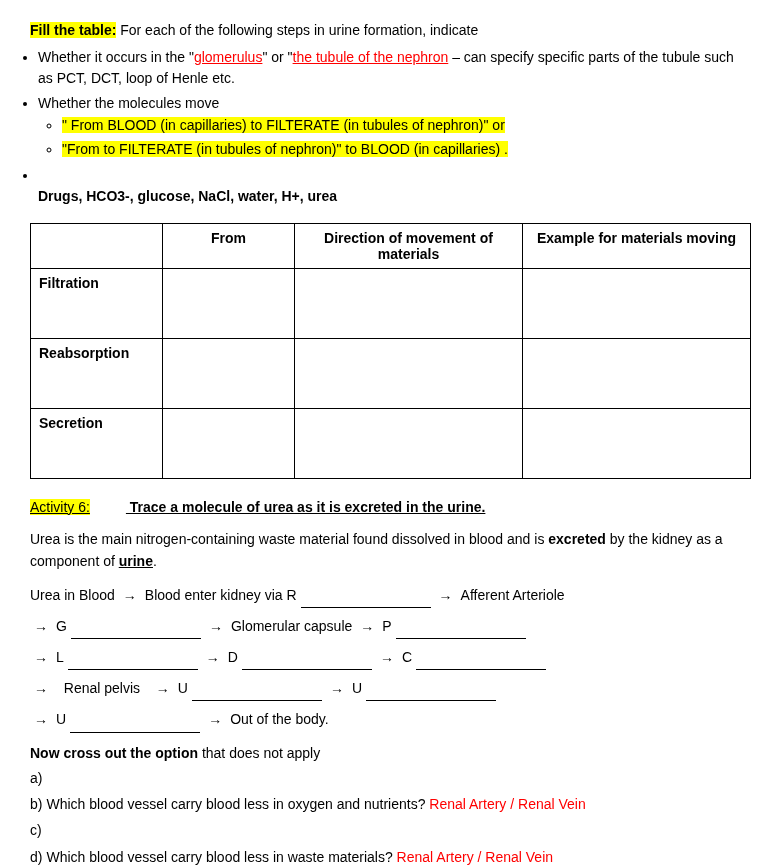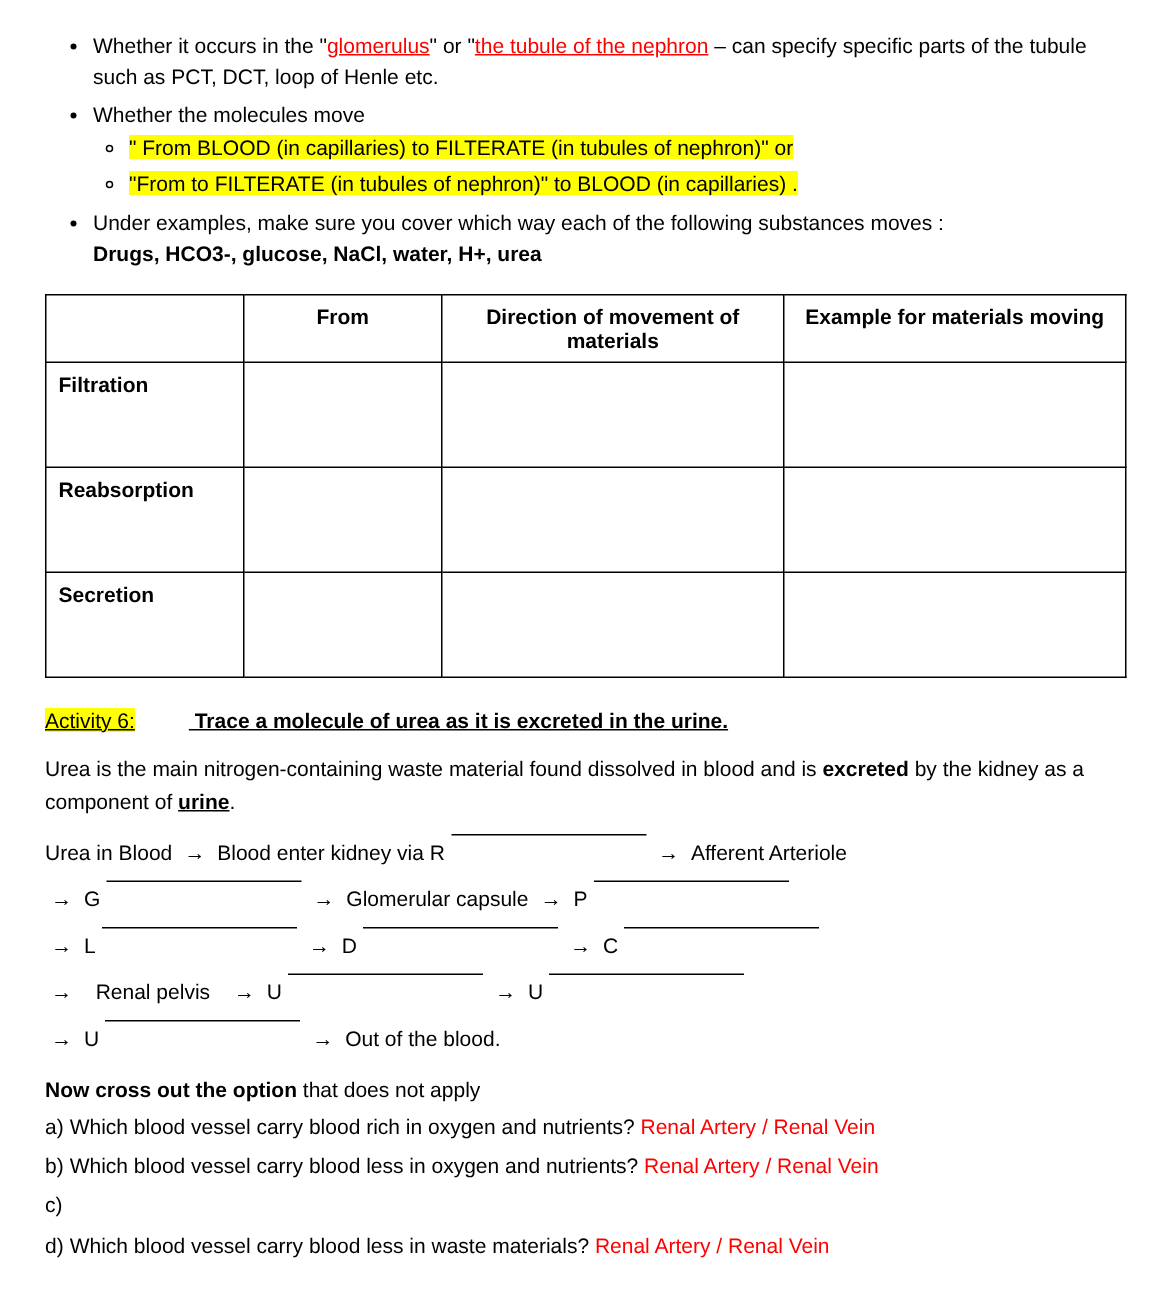--- a/index.html
+++ b/index.html
@@ -11,21 +11,21 @@
       padding: 20px 30px;
       width: 781px;
       min-height: 867px;
     }
     .instructions { margin-bottom: 12px; }
     .instructions p { margin-bottom: 6px; line-height: 1.5; }
     .highlight-yellow { background-color: #FFFF00; font-weight: bold; }
     .highlight-yellow-text { background-color: #FFFF00; }
     .underline-red { text-decoration: underline; color: red; }
     .underline-text { text-decoration: underline; }
-    ul { margin-left: 32px; margin-bottom: 6px; }
+    ul { margin-left: 8px; margin-bottom: 6px; }
     ul li { margin-bottom: 4px; line-height: 1.5; }
     .sub-list { list-style-type: circle; margin-left: 24px; margin-bottom: 4px; }
     .sub-list li { margin-bottom: 2px; line-height: 1.6; }
 
     
     .fill-table {
       width: 100%;
       border-collapse: collapse;
       margin: 16px 0;
     }
@@ -48,46 +48,49 @@
     .fill-table td.example-col { width: 190px; height: 70px; }
 
     
     .activity-title { margin: 18px 0 10px 0; line-height: 1.5; }
     .activity-title .act-label { background-color: #FFFF00; font-weight: normal; text-decoration: underline; }
     .activity-title .act-rest { font-weight: bold; text-decoration: underline; padding-left: 36px; }
 
     .activity-body { margin-bottom: 10px; line-height: 1.6; }
 
     
-    .flow-line { display: flex; align-items: flex-start; margin-bottom: 6px; gap: 4px; line-height: 1.8; }
+    .flow-line { display: flex; align-items: flex-end; margin-bottom: 6px; gap: 4px; line-height: 1.8; }
     .arrow { color: #000; margin: 0 4px; }
     .blank-long { display: inline-block; border-bottom: 1px solid #000; min-width: 130px; }
     .red-text { color: red; }
 
     .now-cross { margin: 12px 0 6px 0; }
 
     .bold { font-weight: bold; }
   </style>
 </head>
 <body>
 
 <div class="instructions">
+  <p>
+    <span class="highlight-yellow">Fill the table:</span><span> For each of the following steps in urine formation, indicate</span>
+  </p>
   <ul>
     <li>
       Whether it occurs in the "<span class="underline-red">glomerulus</span>" or "<span class="underline-red">the tubule of the nephron</span><span> – can specify specific parts of the tubule such as PCT, DCT, loop of Henle etc.</span>
     </li>
     <li>
       <span>Whether the molecules move</span>
       <ul class="sub-list">
         <li><span class="highlight-yellow-text">" From BLOOD (in capillaries) to FILTERATE (in tubules of nephron)" or</span></li>
         <li><span class="highlight-yellow-text">"From to FILTERATE (in tubules of nephron)" to BLOOD (in capillaries) .</span></li>
       </ul>
     </li>
     <li>
-      <span>Under examples, make sure you cover which way each of the following substances moves :</span><br>
+      <br>
       <span class="bold">Drugs, HCO3-, glucose, NaCl, water, H+, urea</span>
     </li>
   </ul>
 </div>
 
 <table class="fill-table">
   <thead>
     <tr>
       <th></th>
       <th><span>From</span></th>
@@ -168,32 +171,31 @@
     <span class="arrow">→</span>
     <span>U</span>
     <span class="blank-long"></span>
   </div>
 
   <div class="flow-line">
     <span class="arrow">→</span>
     <span>U</span>
     <span class="blank-long"></span>
     <span class="arrow">→</span>
-    <span>Out of the blood.</span>
+    <span>Out of the body.</span>
   </div>
 </div>
 
 <div class="now-cross">
   <span class="bold">Now cross out the option</span><span> that does not apply</span>
 </div>
 
 <div>
   <div style="margin-bottom:4px; line-height:1.6; display:flex; gap:4px;">
     <span>a)</span>
-    <span>Which blood vessel carry blood rich in oxygen and nutrients?&nbsp;<span class="red-text">Renal Artery / Renal Vein</span></span>
   </div>
   <div style="margin-bottom:4px; line-height:1.6; display:flex; gap:4px;">
     <span>b)</span>
     <span>Which blood vessel carry blood less in oxygen and nutrients?&nbsp;<span class="red-text">Renal Artery / Renal Vein</span></span>
   </div>
   <div style="margin-bottom:4px; line-height:1.6; display:flex; gap:4px;">
     <span>c)</span>
   </div>
   <div style="margin-bottom:4px; line-height:1.6; display:flex; gap:4px;">
     <span>d)</span>

